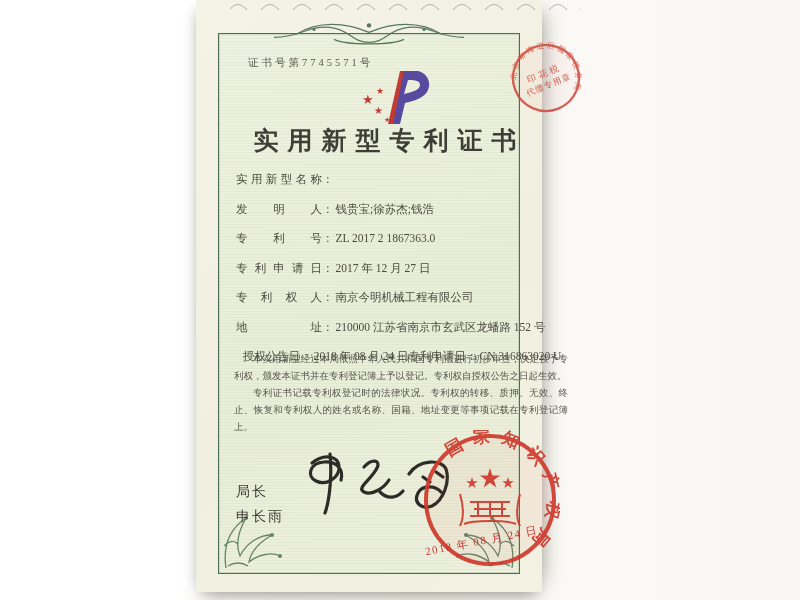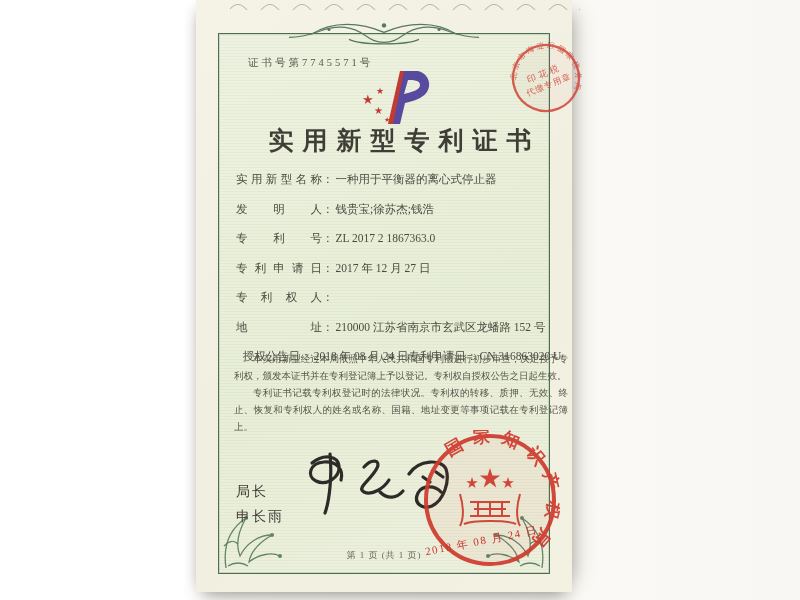--- a/index.html
+++ b/index.html
@@ -4,21 +4,21 @@
 <style>
   html,body{margin:0;padding:0;}
   body{
     width:800px;height:600px;overflow:hidden;
     background:linear-gradient(90deg,#ffffff 0 20%,#fcfbf8 45%,#f8f7f3 100%);
     font-family:"Liberation Serif","DejaVu Serif",serif;
     position:relative;
   }
   .photo{position:absolute;inset:0;}
   .paper{
-    position:absolute;left:196px;top:0;width:376px;height:592px;
+    position:absolute;left:196px;top:0;width:346px;height:592px;
     background:linear-gradient(145deg,#f5f3e6 0%,#f1efe0 55%,#f3f1e2 100%);
     box-shadow:0 10px 16px -6px rgba(60,55,40,.45),
                14px 0 20px -12px rgba(60,55,40,.30),
                -7px 0 12px -9px rgba(60,55,40,.22);
   }
   .frame{
     position:absolute;left:22px;right:22px;top:33px;bottom:18px;
     border:1.6px solid #4c6e55;
     background:
       repeating-linear-gradient(0deg, rgba(110,150,110,.07) 0 1px, transparent 1px 3px),
@@ -124,40 +124,40 @@
         <text x="24" y="54" font-size="7">★</text>
       </g>
     </svg>
 
     <div class="title">实用新型专利证书</div>
 
     <div class="fields">
       <div class="frow">
         <span class="flabel">实用新型名称</span>
           <span>：</span>
-        <span class="fvalue">一种用于平衡器的离心式停止器</span>
       </div>
       <div class="frow">
         <span class="flabel">发明人</span>
           <span>：</span>
         <span class="fvalue">钱贵宝;徐苏杰;钱浩</span>
       </div>
       <div class="frow">
         <span class="flabel">专利号</span>
           <span>：</span>
         <span class="fvalue">ZL 2017 2 1867363.0</span>
       </div>
       <div class="frow">
         <span class="flabel">专利申请日</span>
           <span>：</span>
         <span class="fvalue">2017 年 12 月 27 日</span>
       </div>
       <div class="frow">
         <span class="flabel">专利权人</span>
           <span>：</span>
+        <span class="fvalue">南京今明机械工程有限公司</span>
       </div>
       <div class="frow">
         <span class="flabel">地址</span>
           <span>：</span>
         <span class="fvalue">210000 江苏省南京市玄武区龙蟠路 152 号</span>
       </div>
       <div class="frow dual">
         <span class="dualcell">
           <span class="flabel">授权公告日</span>
             <span>：</span>
@@ -225,16 +225,15 @@
         <path id="stampArc" d="M 38,68 A 30,30 0 1 1 38.01,68"></path>
       </defs>
       <circle cx="38" cy="38" r="33" fill="rgba(215,60,45,0.04)" stroke="#cf4538" stroke-width="2.4"></circle>
       <text font-size="7.5" letter-spacing="2.5" fill="#cf4538">
         <textPath href="#stampArc" startOffset="30%">北京市海淀区国家税务局</textPath>
       </text>
       <text x="38" y="36" text-anchor="middle" font-size="9" letter-spacing="3" fill="#cf4538">印花税</text>
       <text x="38" y="48" text-anchor="middle" font-size="8.5" letter-spacing="1" fill="#cf4538">代缴专用章</text>
     </svg>
 
-    <div class="footer">第 1 页 (共 1 页)</div>
 
   </div>
 </div>
 
 </body></html>

